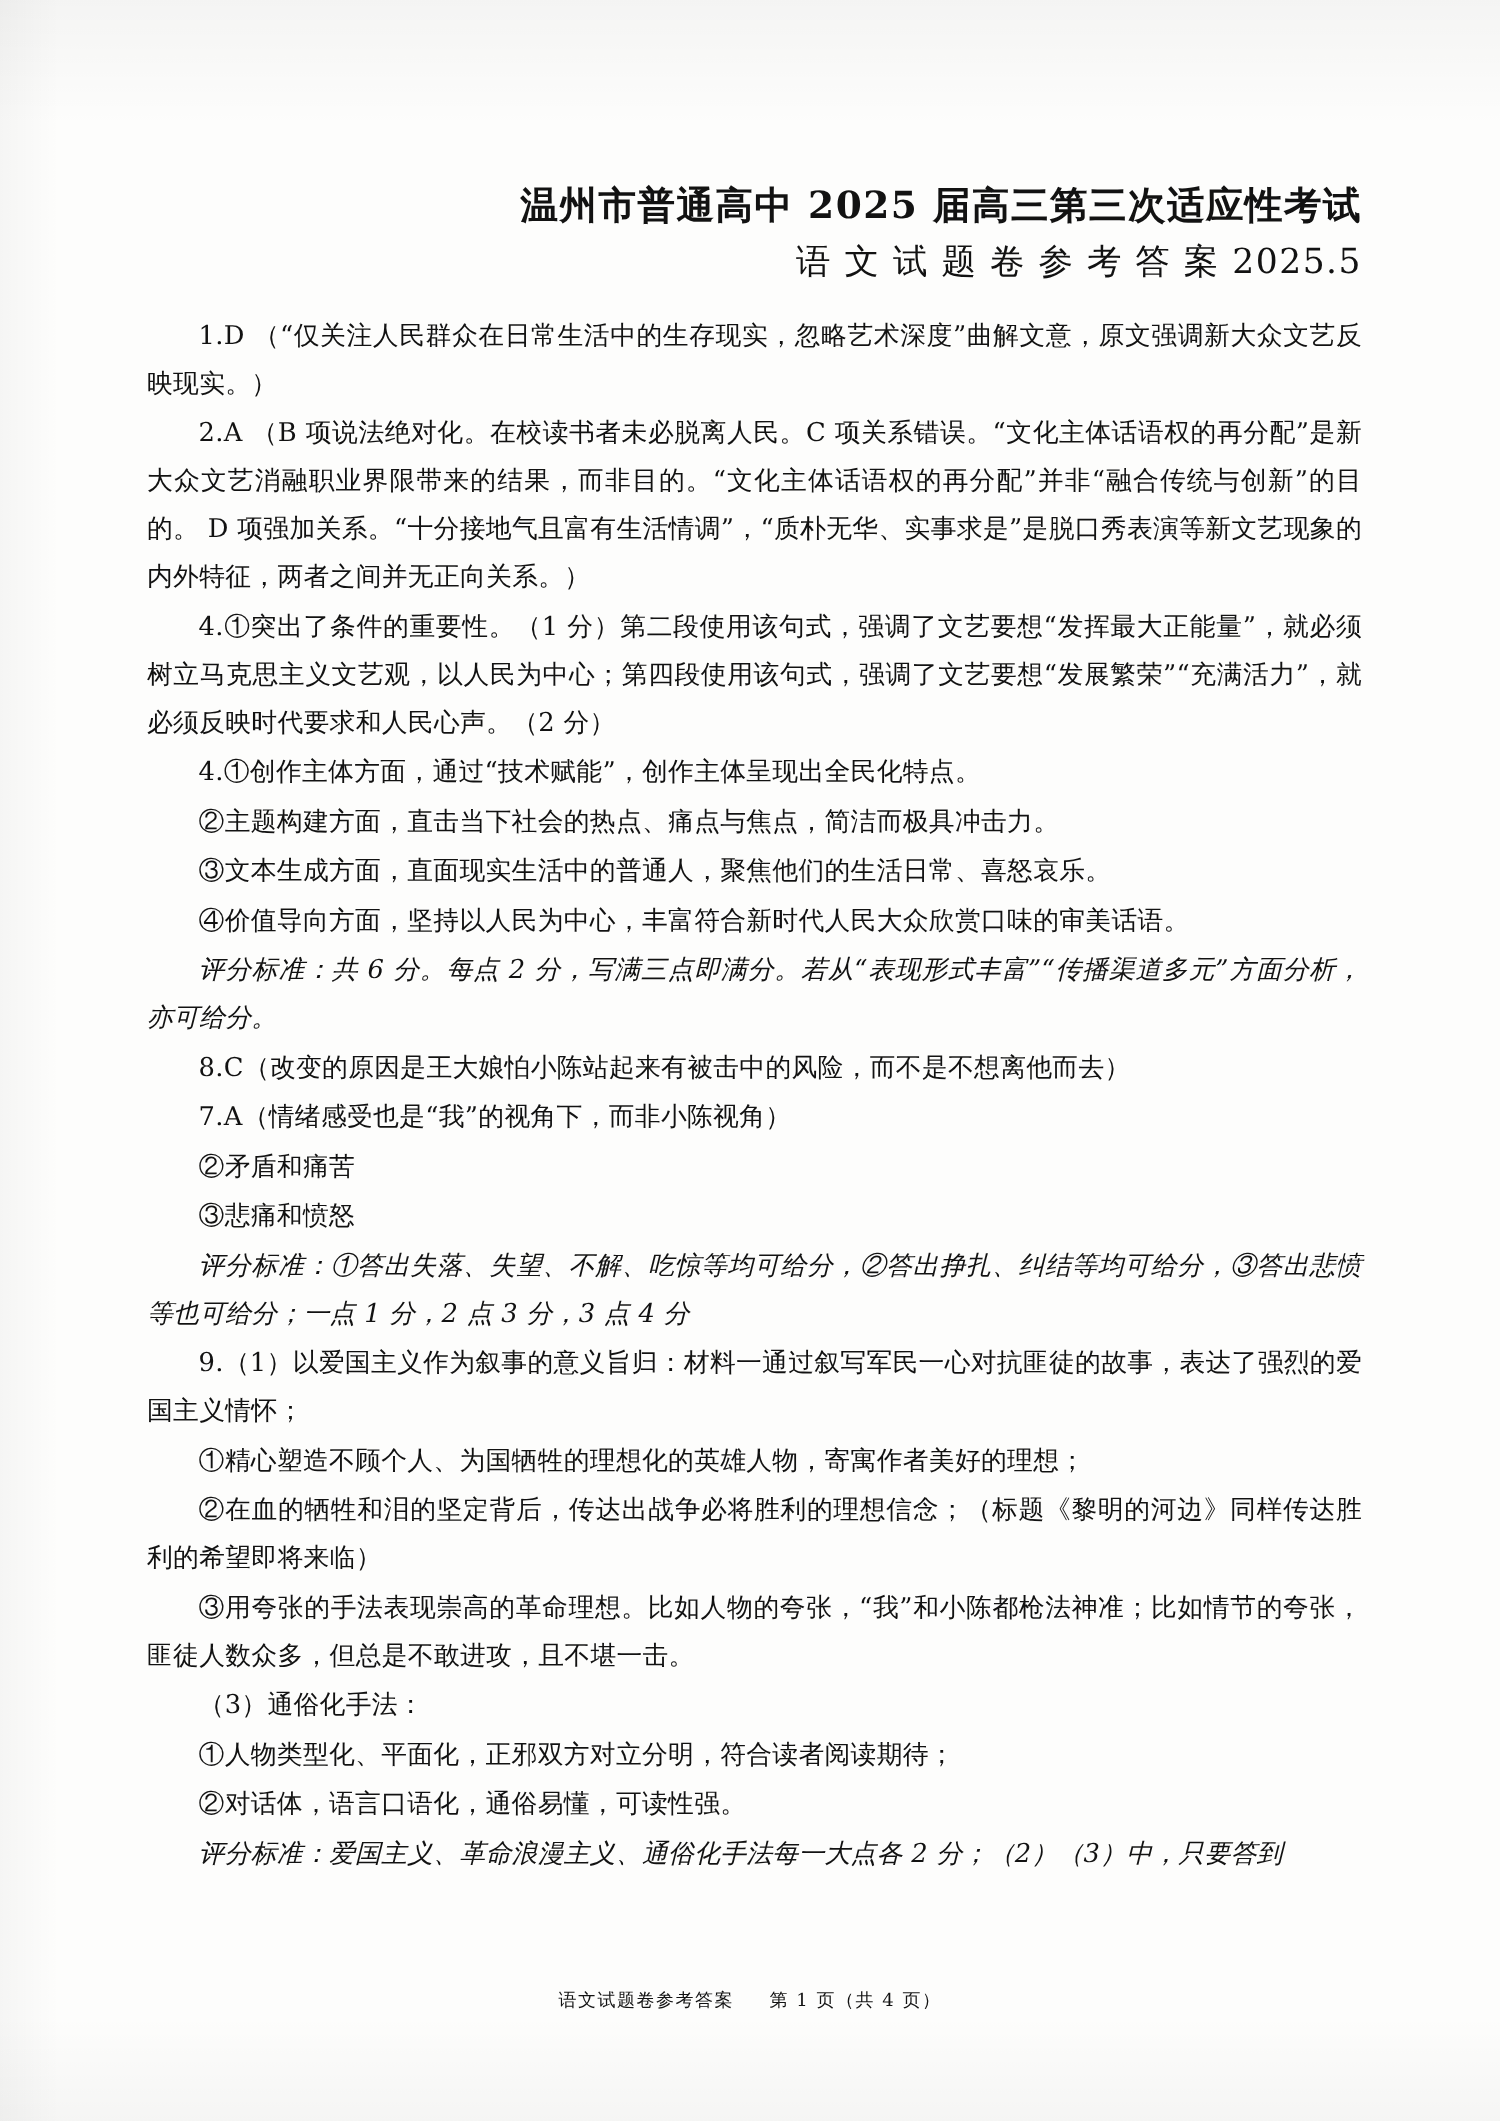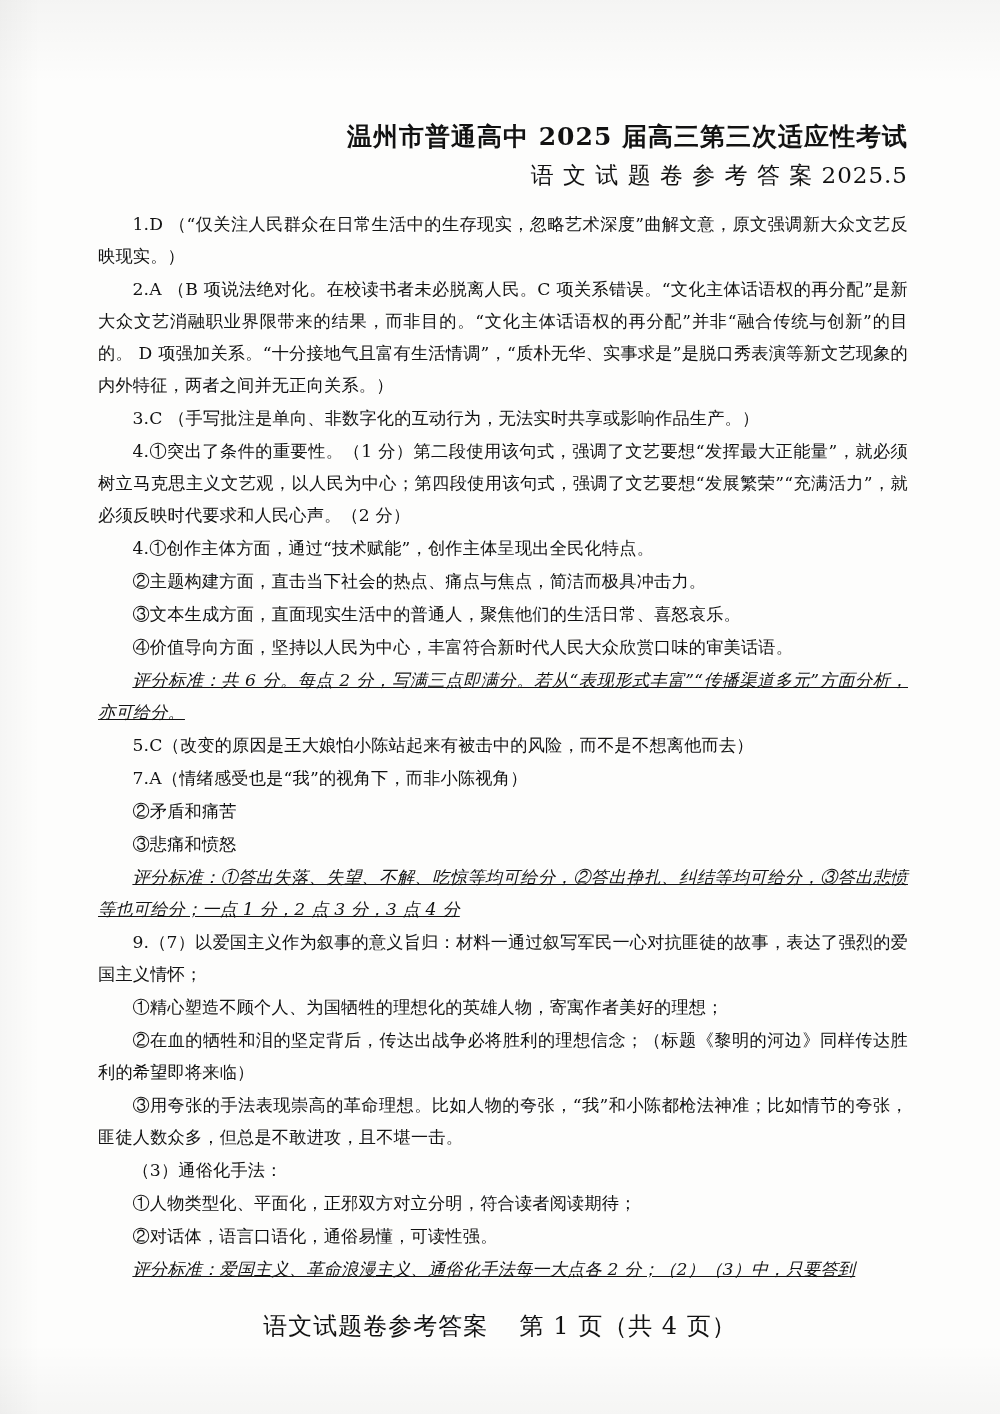--- a/index.html
+++ b/index.html
@@ -60,61 +60,59 @@
     line-height: 1.86;
     margin: 0 0 1px 0;
     text-align: justify;
     text-justify: inter-ideograph;
     text-indent: 2em;
     letter-spacing: 0.2px;
   }
   p.para.kaiti {
     font-family: "DejaVu Serif", "Liberation Serif", serif;
     font-style: italic;
-    text-decoration: underline;
   }
   .footer {
     position: absolute;
     left: 0;
     right: 0;
     bottom: 72px;
     text-align: center;
-    font-size: 24px;
+    font-size: 12px;
     letter-spacing: 1px;
   }
   .footer .fsep { display: inline-block; width: 14px; }
 </style>
 </head>
 <body>
 
 <div class="page">
 
   <div class="content">
 
     <div class="title-block">
       <div class="title-main">温州市普通高中 2025 届高三第三次适应性考试</div>
       <div class="title-sub">语 文 试 题 卷 参 考 答 案 2025.5</div>
     </div>
 
     <div>
       <p class="para">1.D （“仅关注人民群众在日常生活中的生存现实，忽略艺术深度”曲解文意，原文强调新大众文艺反映现实。）</p>
       <p class="para">2.A （B 项说法绝对化。在校读书者未必脱离人民。C 项关系错误。“文化主体话语权的再分配”是新大众文艺消融职业界限带来的结果，而非目的。“文化主体话语权的再分配”并非“融合传统与创新”的目的。 D 项强加关系。“十分接地气且富有生活情调”，“质朴无华、实事求是”是脱口秀表演等新文艺现象的内外特征，两者之间并无正向关系。）</p>
-      <p class="para">3.C （手写批注是单向、非数字化的互动行为，无法实时共享或影响作品生产。）</p>
       <p class="para">4.①突出了条件的重要性。（1 分）第二段使用该句式，强调了文艺要想“发挥最大正能量”，就必须树立马克思主义文艺观，以人民为中心；第四段使用该句式，强调了文艺要想“发展繁荣”“充满活力”，就必须反映时代要求和人民心声。（2 分）</p>
       <p class="para">4.①创作主体方面，通过“技术赋能”，创作主体呈现出全民化特点。</p>
       <p class="para">②主题构建方面，直击当下社会的热点、痛点与焦点，简洁而极具冲击力。</p>
       <p class="para">③文本生成方面，直面现实生活中的普通人，聚焦他们的生活日常、喜怒哀乐。</p>
       <p class="para">④价值导向方面，坚持以人民为中心，丰富符合新时代人民大众欣赏口味的审美话语。</p>
       <p class="para kaiti">评分标准：共 6 分。每点 2 分，写满三点即满分。若从“表现形式丰富”“传播渠道多元”方面分析，亦可给分。</p>
-      <p class="para">5.C（改变的原因是王大娘怕小陈站起来有被击中的风险，而不是不想离他而去）</p>
+      <p class="para">8.C（改变的原因是王大娘怕小陈站起来有被击中的风险，而不是不想离他而去）</p>
       <p class="para">7.A（情绪感受也是“我”的视角下，而非小陈视角）</p>
       <p class="para">②矛盾和痛苦</p>
       <p class="para">③悲痛和愤怒</p>
       <p class="para kaiti">评分标准：①答出失落、失望、不解、吃惊等均可给分，②答出挣扎、纠结等均可给分，③答出悲愤等也可给分；一点 1 分，2 点 3 分，3 点 4 分</p>
-      <p class="para">9.（7）以爱国主义作为叙事的意义旨归：材料一通过叙写军民一心对抗匪徒的故事，表达了强烈的爱国主义情怀；</p>
+      <p class="para">9.（1）以爱国主义作为叙事的意义旨归：材料一通过叙写军民一心对抗匪徒的故事，表达了强烈的爱国主义情怀；</p>
       <p class="para">①精心塑造不顾个人、为国牺牲的理想化的英雄人物，寄寓作者美好的理想；</p>
       <p class="para">②在血的牺牲和泪的坚定背后，传达出战争必将胜利的理想信念；（标题《黎明的河边》同样传达胜利的希望即将来临）</p>
       <p class="para">③用夸张的手法表现崇高的革命理想。比如人物的夸张，“我”和小陈都枪法神准；比如情节的夸张，匪徒人数众多，但总是不敢进攻，且不堪一击。</p>
       <p class="para">（3）通俗化手法：</p>
       <p class="para">①人物类型化、平面化，正邪双方对立分明，符合读者阅读期待；</p>
       <p class="para">②对话体，语言口语化，通俗易懂，可读性强。</p>
       <p class="para kaiti">评分标准：爱国主义、革命浪漫主义、通俗化手法每一大点各 2 分；（2）（3）中，只要答到</p>
     </div>
 
   </div>

